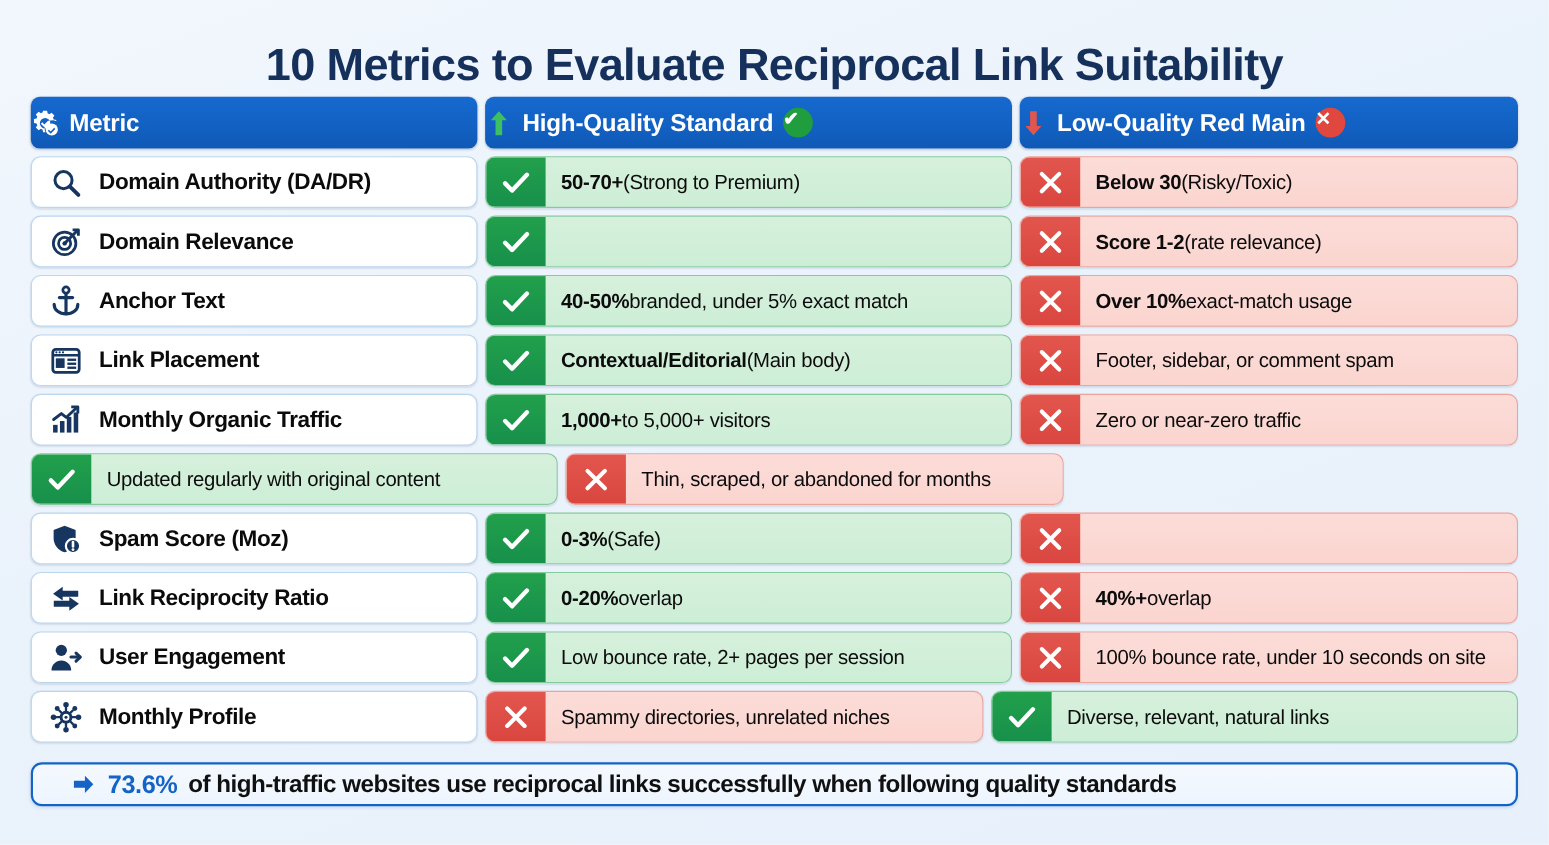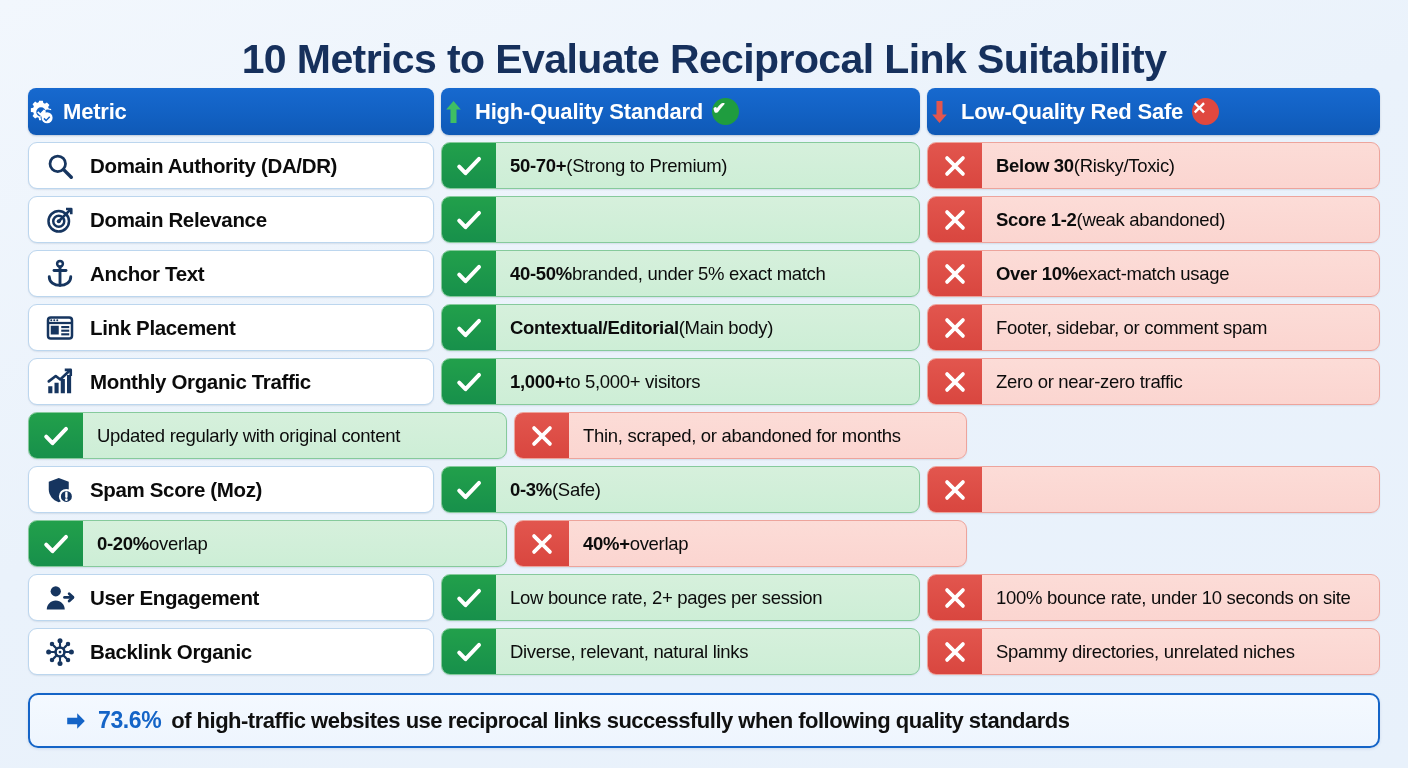--- a/index.html
+++ b/index.html
@@ -126,21 +126,21 @@
   }
   .valtext b { font-weight: 700; }
   .valtext .reg { font-weight: 400; }
 
   
   #footer {
     position: absolute;
     left: 28px;
     top: 693px;
     width: 1352px;
-    height: 55px;
+    height: 40px;
     border-radius: 10px;
     border: 2.2px solid #1464c7;
     background: linear-gradient(180deg,#f4f9ff 0%, #eef5fe 100%);
     display: flex;
     align-items: center;
     gap: 10px;
     padding-left: 34px;
     box-shadow: 0 1px 3px rgba(20,60,120,0.12);
   }
   #footer .arr { width: 24px; height: 24px; color: #1464c7; flex: 0 0 24px; display:block; }
@@ -175,21 +175,21 @@
         <path fill="#3fbf63" d="M12 1.5l7 8h-4.1v13h-5.8v-13H5z"></path>
       </svg>
       <span class="lbl">High-Quality Standard</span>
       <span class="badge green">✔</span>
     </div>
 
     <div class="hdr col-bad">
       <svg viewBox="0 0 24 24" width="25" height="30">
         <path fill="#e2564e" d="M12 22.5l-7-8h4.1v-13h5.8v13H19z"></path>
       </svg>
-      <span class="lbl">Low-Quality Red Safe</span>
+      <span class="lbl">Low-Quality Red Main</span>
       <span class="badge red">✕</span>
     </div>
   </div>
 
   <div id="rows-host">
       <div class="row">
         <div class="cell-metric col-metric">
           <svg class="micon" viewBox="0 0 24 24">
             <circle cx="10.2" cy="10.2" r="6.2" fill="none" stroke="currentColor" stroke-width="2.2"></circle>
             <path d="M14.9 14.9L21 21" stroke="currentColor" stroke-width="2.8" stroke-linecap="round"></path>
@@ -238,21 +238,21 @@
           </span>
         </div>
         <div class="cell-val bad col-bad">
           <span class="mark r">
             <svg viewBox="0 0 24 24">
               <path d="M5.2 5.2l13.6 13.6M18.8 5.2L5.2 18.8" stroke="#ffffff" stroke-width="3.2" stroke-linecap="round"></path>
             </svg>
           </span>
           <span class="valtext">
             <b>Score 1-2</b>
-            <span class="reg"> (weak abandoned)</span>
+            <span class="reg"> (rate relevance)</span>
           </span>
         </div>
       </div>
       <div class="row">
         <div class="cell-metric col-metric">
           <svg class="micon" viewBox="0 0 24 24">
             <circle cx="12" cy="3.8" r="2.3" fill="none" stroke="currentColor" stroke-width="2"></circle>
             <path d="M12 6.2V21" stroke="currentColor" stroke-width="2.3" stroke-linecap="round"></path>
             <path d="M7.2 9.2h9.6" stroke="currentColor" stroke-width="2.3" stroke-linecap="round"></path>
             <path d="M3.4 14.2c0 4.2 3.9 6.9 8.6 6.9s8.6-2.7 8.6-6.9" fill="none" stroke="currentColor" stroke-width="2.3" stroke-linecap="round"></path>
@@ -402,20 +402,27 @@
         </div>
         <div class="cell-val bad col-bad">
           <span class="mark r">
             <svg viewBox="0 0 24 24">
               <path d="M5.2 5.2l13.6 13.6M18.8 5.2L5.2 18.8" stroke="#ffffff" stroke-width="3.2" stroke-linecap="round"></path>
             </svg>
           </span>
         </div>
       </div>
       <div class="row">
+        <div class="cell-metric col-metric">
+          <svg class="micon" viewBox="0 0 24 24">
+            <path d="M9.6 3.6L2.6 8.6l7 5V10.8h11.3V6.4H9.6z" fill="currentColor"></path>
+            <path d="M14.4 10.9v2.8H3.1v4.4h11.3v2.8l7-5z" fill="currentColor"></path>
+          </svg>
+          <span class="mtxt">Link Reciprocity Ratio</span>
+        </div>
         <div class="cell-val good col-good">
           <span class="mark g">
             <svg viewBox="0 0 24 24">
               <path d="M3.6 12.6l5.4 5.6L20.6 5.9" fill="none" stroke="#ffffff" stroke-width="3.4" stroke-linecap="round" stroke-linejoin="round"></path>
             </svg>
           </span>
           <span class="valtext">
             <b>0-20%</b>
             <span class="reg"> overlap</span>
           </span>
@@ -473,42 +480,42 @@
             <circle cx="12" cy="2.9" r="2.0" fill="currentColor"></circle>
             <circle cx="12" cy="21.1" r="2.0" fill="currentColor"></circle>
             <circle cx="2.9" cy="12" r="2.0" fill="currentColor"></circle>
             <circle cx="21.1" cy="12" r="2.0" fill="currentColor"></circle>
             <circle cx="5.6" cy="5.6" r="1.8" fill="currentColor"></circle>
             <circle cx="18.4" cy="5.6" r="1.8" fill="currentColor"></circle>
             <circle cx="5.6" cy="18.4" r="1.8" fill="currentColor"></circle>
             <circle cx="18.4" cy="18.4" r="1.8" fill="currentColor"></circle>
             <path d="M12 5.2v3.2M12 15.6v3.2M5.2 12h3.2M15.6 12h3.2M7.1 7.1l2.3 2.3M14.6 14.6l2.3 2.3M16.9 7.1l-2.3 2.3M9.4 14.6l-2.3 2.3" stroke="currentColor" stroke-width="1.7" stroke-linecap="round"></path>
           </svg>
-          <span class="mtxt">Backlink Organic</span>
+          <span class="mtxt">Monthly Profile</span>
+        </div>
+        <div class="cell-val bad col-bad">
+          <span class="mark r">
+            <svg viewBox="0 0 24 24">
+              <path d="M5.2 5.2l13.6 13.6M18.8 5.2L5.2 18.8" stroke="#ffffff" stroke-width="3.2" stroke-linecap="round"></path>
+            </svg>
+          </span>
+          <span class="valtext">
+            <b></b>
+            <span class="reg">Spammy directories, unrelated niches</span>
+          </span>
         </div>
         <div class="cell-val good col-good">
           <span class="mark g">
             <svg viewBox="0 0 24 24">
               <path d="M3.6 12.6l5.4 5.6L20.6 5.9" fill="none" stroke="#ffffff" stroke-width="3.4" stroke-linecap="round" stroke-linejoin="round"></path>
             </svg>
           </span>
           <span class="valtext">
             <b></b>
             <span class="reg">Diverse, relevant, natural links</span>
-          </span>
-        </div>
-        <div class="cell-val bad col-bad">
-          <span class="mark r">
-            <svg viewBox="0 0 24 24">
-              <path d="M5.2 5.2l13.6 13.6M18.8 5.2L5.2 18.8" stroke="#ffffff" stroke-width="3.2" stroke-linecap="round"></path>
-            </svg>
-          </span>
-          <span class="valtext">
-            <b></b>
-            <span class="reg">Spammy directories, unrelated niches</span>
           </span>
         </div>
       </div>
     </div>
 </div>
 
 <div id="footer">
   <svg class="arr" viewBox="0 0 24 24">
     <path fill="currentColor" d="M13.2 4.2l7.6 7.8-7.6 7.8v-4.6H3.2V8.8h10z"></path>
   </svg>

